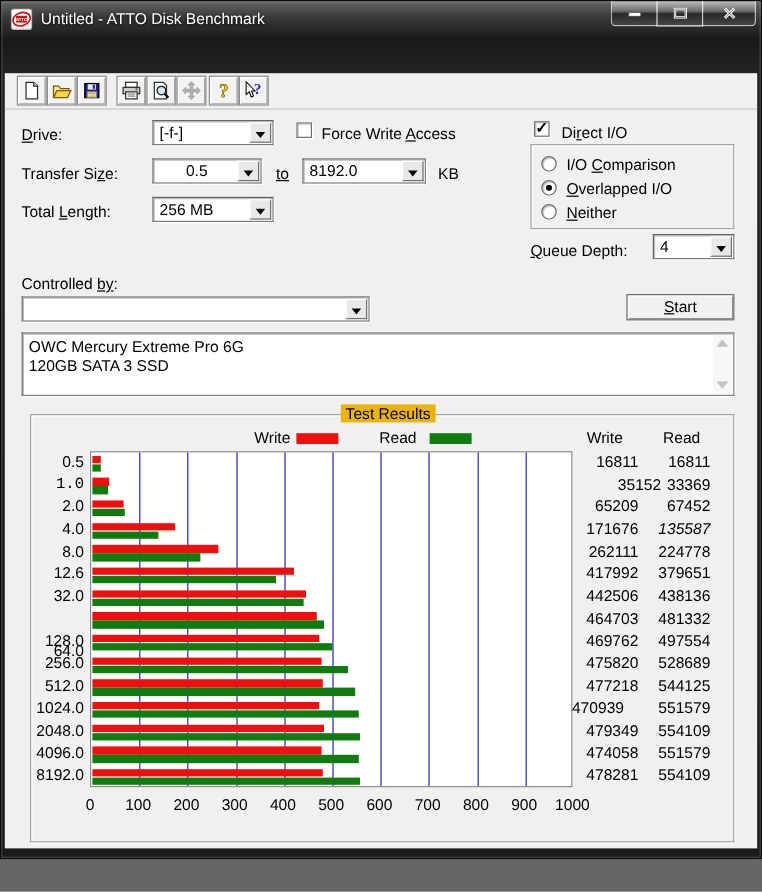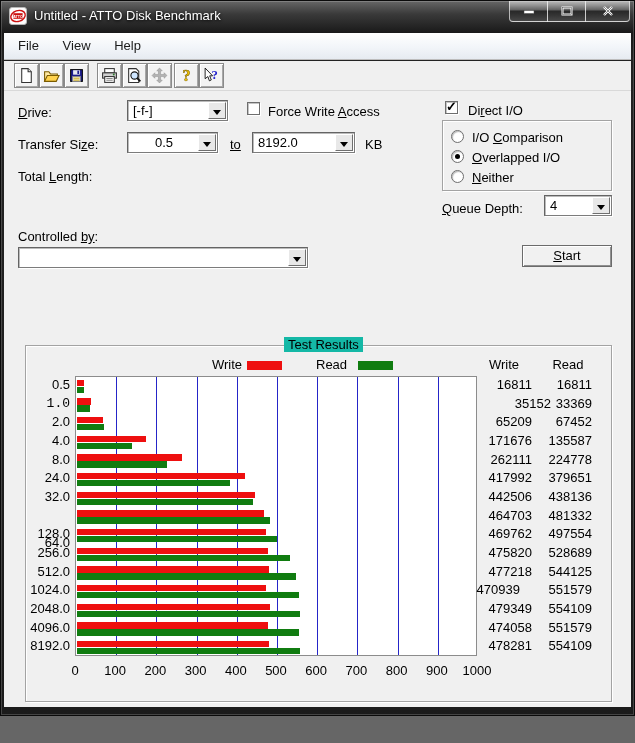--- a/index.html
+++ b/index.html
@@ -42,21 +42,21 @@
   .tri{position:absolute;left:4px;top:7px;width:0;height:0;border:4px solid transparent;border-top:5px solid #000;}
   .checkbox{position:absolute;width:13px;height:13px;background:#fff;border:1px solid #6e6e6e;
             box-shadow:inset 1px 1px 0 rgba(60,60,60,.3), 1px 1px 0 #fff;}
   .checkbox .mark{display:none;position:absolute;left:0px;top:-3px;font-weight:bold;font-size:13px;}
   .checkbox.on .mark{display:block;}
   .radio{position:absolute;width:13px;height:13px;border-radius:50%;background:#fff;border:1px solid #6e6e6e;
          box-shadow:inset 1px 1px 1px rgba(60,60,60,.35);}
   .radio .dot{display:none;position:absolute;left:3px;top:3px;width:5px;height:5px;border-radius:50%;background:#000;}
   .radio.on .dot{display:block;}
   .groupbox{position:absolute;border:1px solid #a3a3a3;box-shadow:inset 1px 1px 0 #fff, 1px 1px 0 #fff;}
-  .gb-label{position:absolute;top:-9px;background:#14b8a6;padding:0 4px;white-space:nowrap;}
+  .gb-label{position:absolute;top:-9px;background:#eab308;padding:0 4px;white-space:nowrap;}
   .pushbtn{position:absolute;background:#f1f1f1;border:1px solid #6b6b6b;text-align:center;
            box-shadow:inset 1px 1px 0 #ffffff, inset -1px -1px 0 #909090;line-height:20px;}
   
   .descbox{position:absolute;}
   .desc-line{position:absolute;left:5px;white-space:nowrap;}
   .vscroll{position:absolute;top:1px;bottom:1px;right:1px;width:16px;background:#f7f7f7;}
   .sarrow{position:absolute;left:3px;width:0;height:0;border:5px solid transparent;}
   .sarrow.up{top:4px;border-bottom:6px solid #c2c2c2;border-top:none;}
   .sarrow.down{bottom:4px;border-top:6px solid #c2c2c2;border-bottom:none;}
   
@@ -102,25 +102,20 @@
       </div>
       <div class="wb close">
         <svg width="11" height="11" viewBox="0 0 11 11">
             <path d="M1.5 1.5 L9.5 9.5 M9.5 1.5 L1.5 9.5" stroke="#fff" stroke-width="2.4"></path>
             <path d="M1.5 1.5 L9.5 9.5 M9.5 1.5 L1.5 9.5" stroke="#333" stroke-width=".6"></path>
           </svg>
       </div>
     </div>
   </div>
 
-  <div class="menubar">
-    <span class="menu-item">File</span>
-    <span class="menu-item">View</span>
-    <span class="menu-item">Help</span>
-  </div>
 
   <div class="toolbar">
     <div class="tbtn" style="left:10px">
       <svg width="17" height="17" viewBox="0 0 16 16">
         <path d="M3.5 1.5h6l3 3v10h-9z" fill="#fff" stroke="#333"></path>
           <path d="M9.5 1.5v3h3" fill="#e8e8e8" stroke="#333"></path>
       </svg>
     </div>
     <div class="tbtn" style="left:35px">
       <svg width="17" height="17" viewBox="0 0 16 16">
@@ -209,38 +204,52 @@
     <span class="lbl" style="left:226px;top:46px"><u>to</u></span>
     <div class="combo sunken" style="left:248px;top:41px;width:103px">
       <span class="val">8192.0</span>
       <span class="dbtn">
           <span class="tri"></span>
         </span>
     </div>
     <span class="lbl" style="left:361px;top:46px">KB</span>
 
     <span class="lbl" style="left:14px;top:78px">Total <u>L</u>ength:</span>
+    <div class="combo sunken" style="left:123px;top:73px;width:101px">
+      <span class="val">256 MB</span>
+      <span class="dbtn">
+          <span class="tri"></span>
+        </span>
+    </div>
 
     <span class="lbl" style="left:438px;top:110px"><u>Q</u>ueue Depth:</span>
     <div class="combo sunken" style="left:540px;top:104px;width:68px">
       <span class="val">4</span>
       <span class="dbtn">
           <span class="tri"></span>
         </span>
     </div>
 
     <span class="lbl" style="left:14px;top:138px">Controlled <u>by</u>:</span>
     <div class="combo sunken" style="left:14px;top:156px;width:290px">
       <span class="val"></span>
       <span class="dbtn">
           <span class="tri"></span>
         </span>
     </div>
     <div class="pushbtn" style="left:518px;top:154px;width:90px;height:22px"><u>S</u>tart</div>
 
+    <div class="descbox sunken" style="left:14px;top:186px;width:594px;height:53px">
+      <span class="desc-line" style="top:3px">OWC Mercury Extreme Pro 6G</span>
+      <span class="desc-line" style="top:19px">120GB SATA 3 SSD</span>
+      <span class="vscroll">
+        <span class="sarrow up"></span>
+        <span class="sarrow down"></span>
+      </span>
+    </div>
 
     <div class="groupbox" style="left:21px;top:254px;width:587px;height:357px">
       <span class="gb-label" style="left:258px">Test Results</span>
     </div>
 
     <span class="lbl" style="left:194px;top:266px;width:44px;text-align:right">Write</span>
     <span class="legend-swatch" style="left: 243px; top: 270px; background: rgb(238, 15, 15);"></span>
     <span class="lbl" style="left:312px;top:266px">Read</span>
     <span class="legend-swatch" style="left: 354px; top: 270px; background: rgb(16, 124, 16);"></span>
 
@@ -304,25 +313,25 @@
       <div class="num" style="left: 468px; top: 285px; height: 18.6667px; line-height: 18.6667px;">16811</div>
       <div class="num" style="left: 528px; top: 285px; height: 18.6667px; line-height: 18.6667px;">16811</div>
       <div class="ylab" style="top: 303.667px; height: 18.6667px; line-height: 18.6667px; font-family: Liberation Mono, monospace;">1.0</div>
       <div class="num" style="left: 487px; top: 303.667px; height: 18.6667px; line-height: 18.6667px;">35152</div>
       <div class="num" style="left: 528px; top: 303.667px; height: 18.6667px; line-height: 18.6667px;">33369</div>
       <div class="ylab" style="top: 322.333px; height: 18.6667px; line-height: 18.6667px;">2.0</div>
       <div class="num" style="left: 468px; top: 322.333px; height: 18.6667px; line-height: 18.6667px;">65209</div>
       <div class="num" style="left: 528px; top: 322.333px; height: 18.6667px; line-height: 18.6667px;">67452</div>
       <div class="ylab" style="top: 341px; height: 18.6667px; line-height: 18.6667px;">4.0</div>
       <div class="num" style="left: 468px; top: 341px; height: 18.6667px; line-height: 18.6667px;">171676</div>
-      <div class="num" style="left: 528px; top: 341px; height: 18.6667px; line-height: 18.6667px;">135587</div>
+      <div class="num" style="left: 528px; top: 341px; height: 18.6667px; line-height: 18.6667px; font-style: italic;">135587</div>
       <div class="ylab" style="top: 359.667px; height: 18.6667px; line-height: 18.6667px;">8.0</div>
       <div class="num" style="left: 468px; top: 359.667px; height: 18.6667px; line-height: 18.6667px;">262111</div>
       <div class="num" style="left: 528px; top: 359.667px; height: 18.6667px; line-height: 18.6667px;">224778</div>
-      <div class="ylab" style="top: 378.333px; height: 18.6667px; line-height: 18.6667px;">24.0</div>
+      <div class="ylab" style="top: 378.333px; height: 18.6667px; line-height: 18.6667px;">12.6</div>
       <div class="num" style="left: 468px; top: 378.333px; height: 18.6667px; line-height: 18.6667px;">417992</div>
       <div class="num" style="left: 528px; top: 378.333px; height: 18.6667px; line-height: 18.6667px;">379651</div>
       <div class="ylab" style="top: 397px; height: 18.6667px; line-height: 18.6667px;">32.0</div>
       <div class="num" style="left: 468px; top: 397px; height: 18.6667px; line-height: 18.6667px;">442506</div>
       <div class="num" style="left: 528px; top: 397px; height: 18.6667px; line-height: 18.6667px;">438136</div>
       <div class="ylab" style="top: 415.667px; height: 18.6667px; line-height: 18.6667px; margin-top: 27px;">64.0</div>
       <div class="num" style="left: 468px; top: 415.667px; height: 18.6667px; line-height: 18.6667px;">464703</div>
       <div class="num" style="left: 528px; top: 415.667px; height: 18.6667px; line-height: 18.6667px;">481332</div>
       <div class="ylab" style="top: 434.333px; height: 18.6667px; line-height: 18.6667px;">128.0</div>
       <div class="num" style="left: 468px; top: 434.333px; height: 18.6667px; line-height: 18.6667px;">469762</div>

